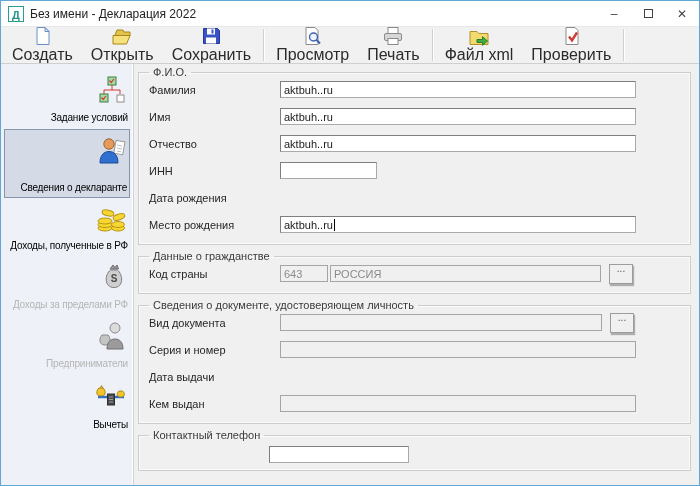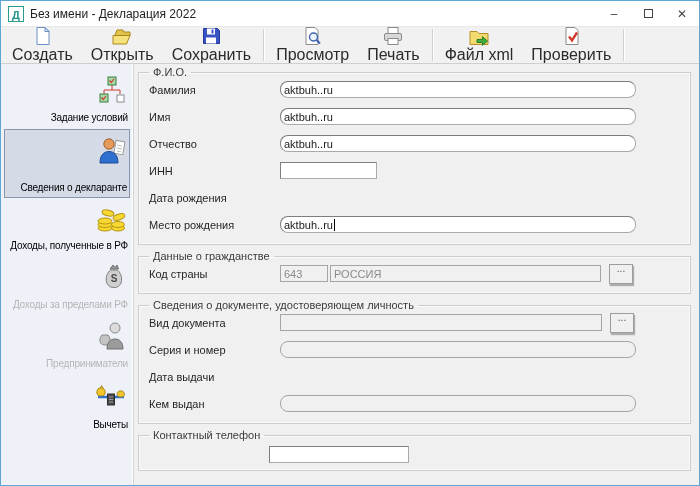--- a/index.html
+++ b/index.html
@@ -82,21 +82,21 @@
   .frow > label { width:131px; flex-shrink:0; font-size:11px; color:#262626; }
   .tinput {
     height:17px; border:1px solid #7e7e7e; border-bottom-color:#a9a9a9; border-right-color:#a9a9a9;
     background:#fff; font-family:"Liberation Sans",sans-serif; font-size:11px; color:#1a1a1a;
     padding:0 3px; display:flex; align-items:center;
   }
   input.tinput { display:inline-block; }
   .tinput:disabled, .tinput.disabled {
     background:#f0f0f0; color:#8a8a8a; border-color:#a5a5a5;
   }
-  .w-full { width:356px;border-radius:8px; }
+  .w-full { width:356px; }
   .w-inn { width:97px; }
   .w-date { width:131px; }
   .w-code { width:48px; }
   .w-country { width:271px; margin-left:2px; }
   .w-doc { width:322px; }
   .w-phone { width:140px; margin-left:120px; }
   .combo { display:flex; }
   .combo-btn {
     width:17px; height:17px; background:#f0f0f0;
     border:1px solid #7e7e7e; border-left:none;

